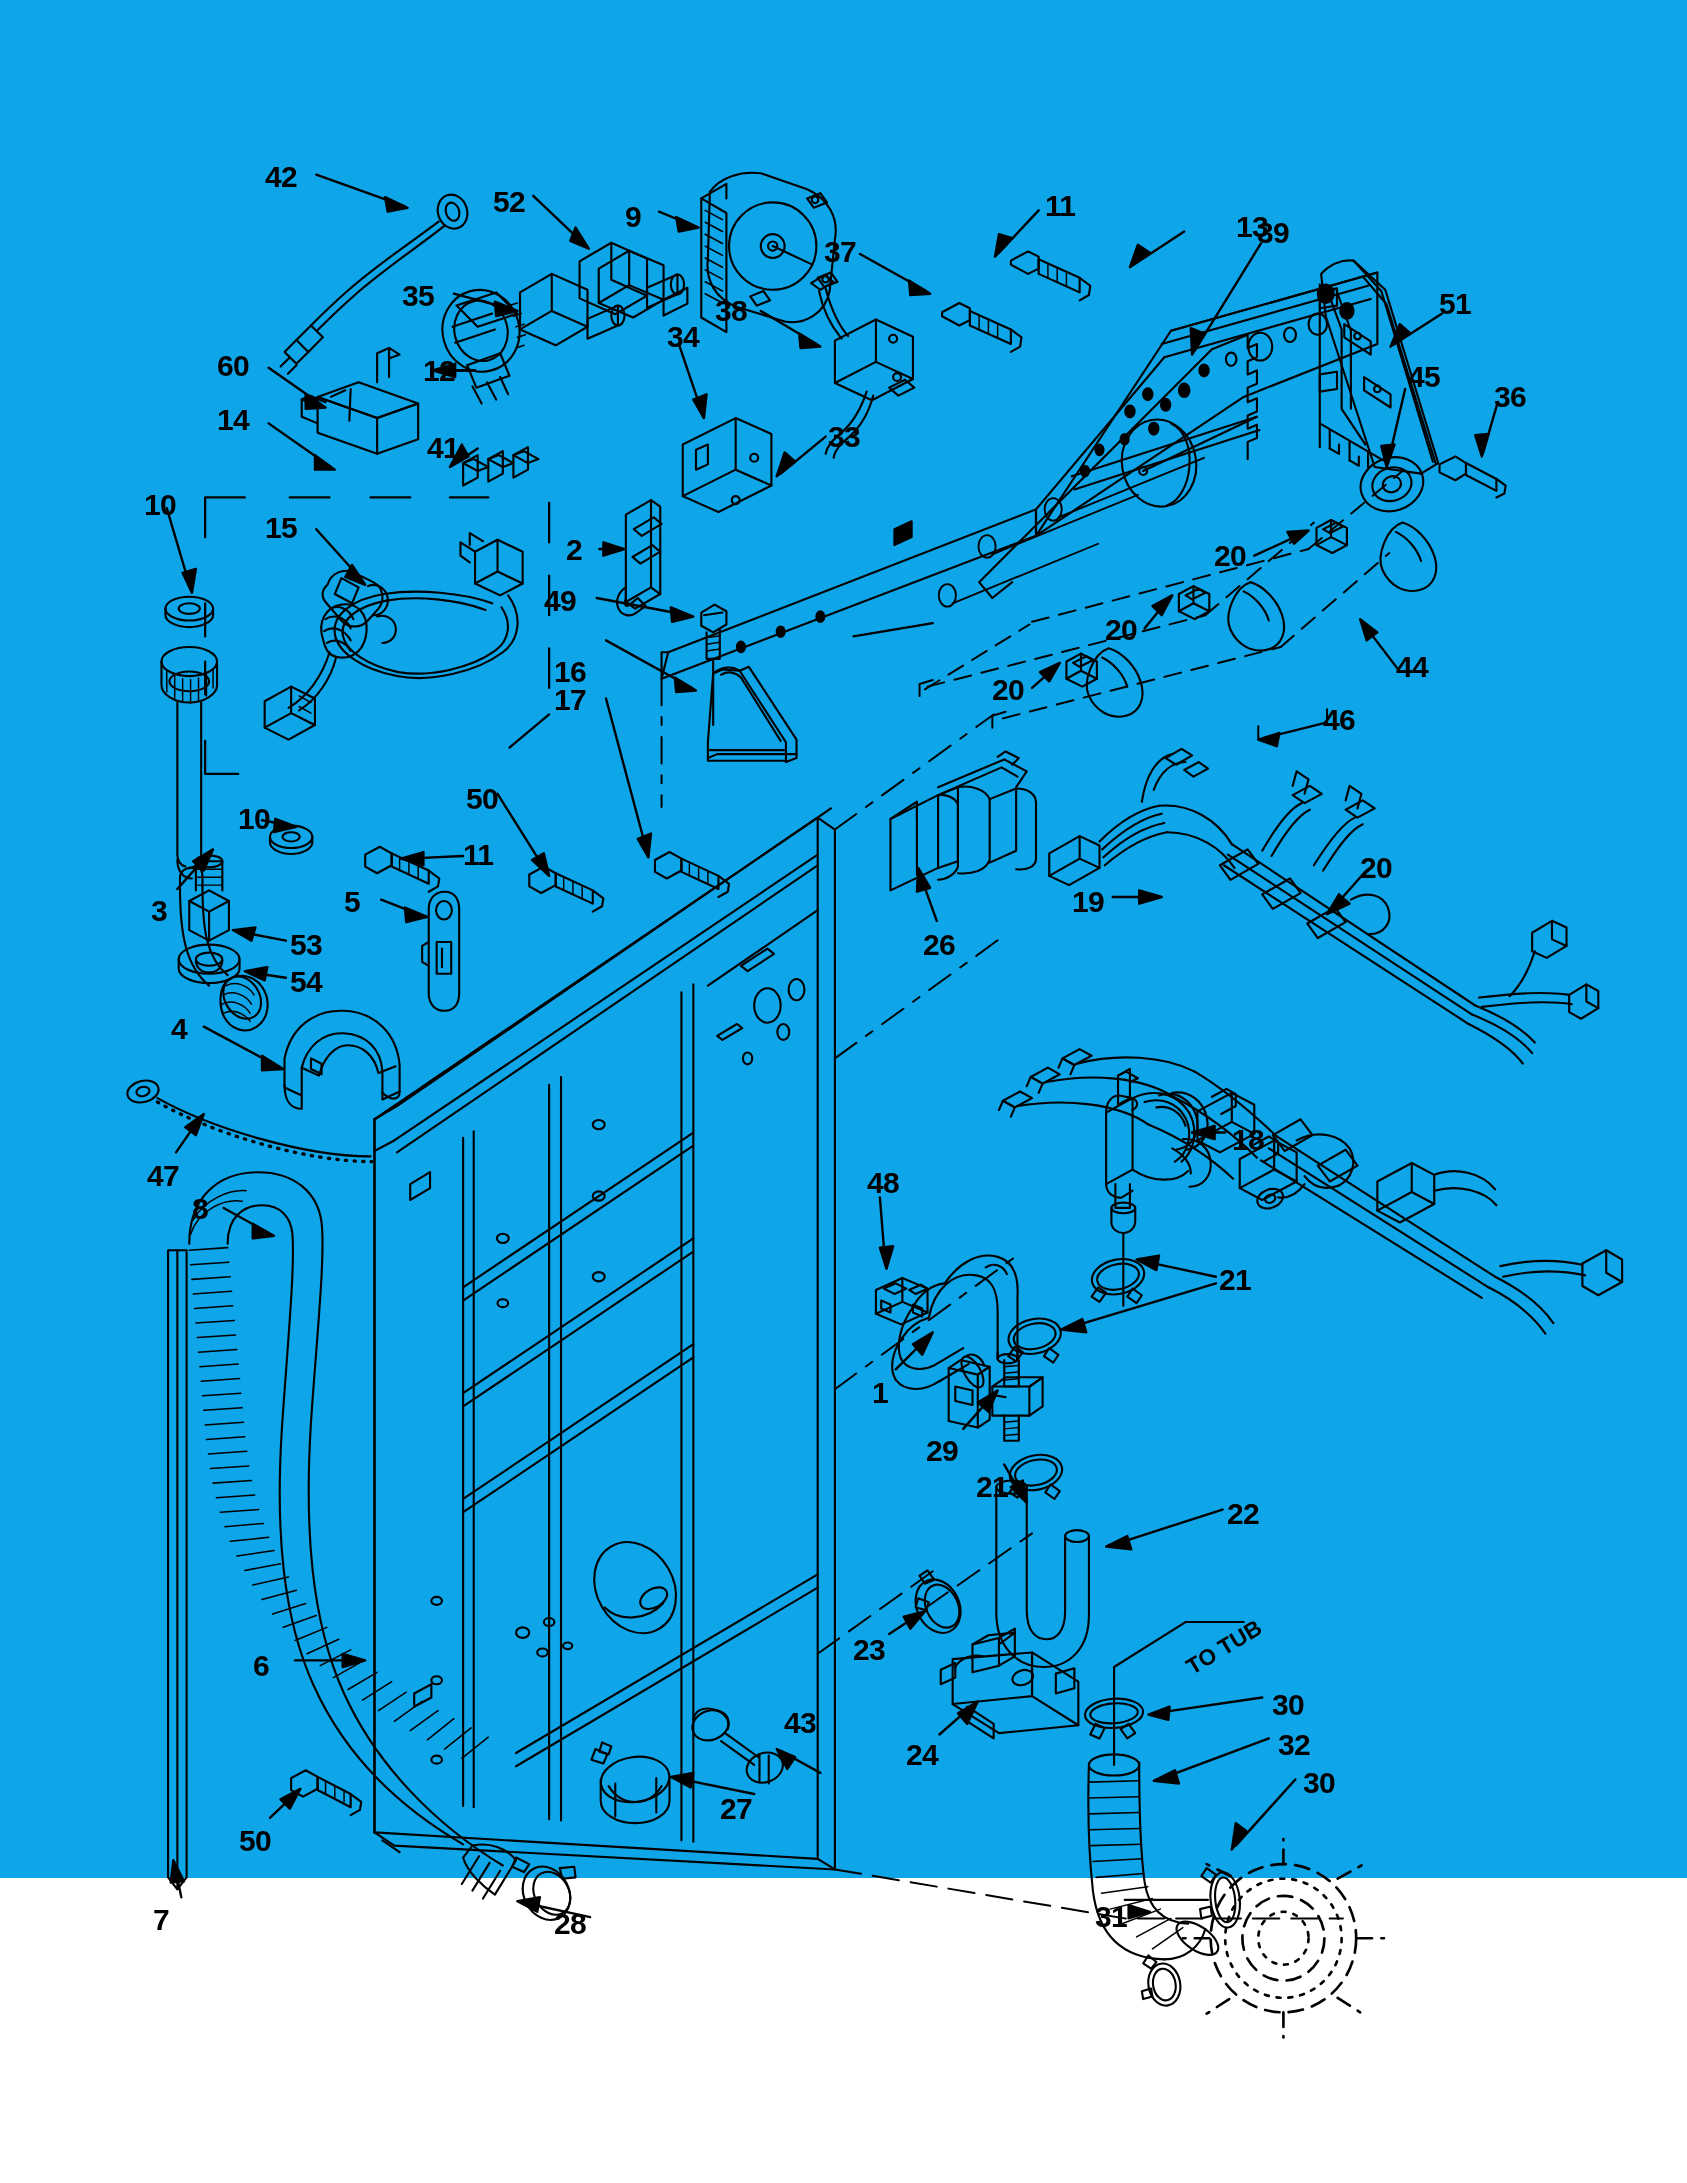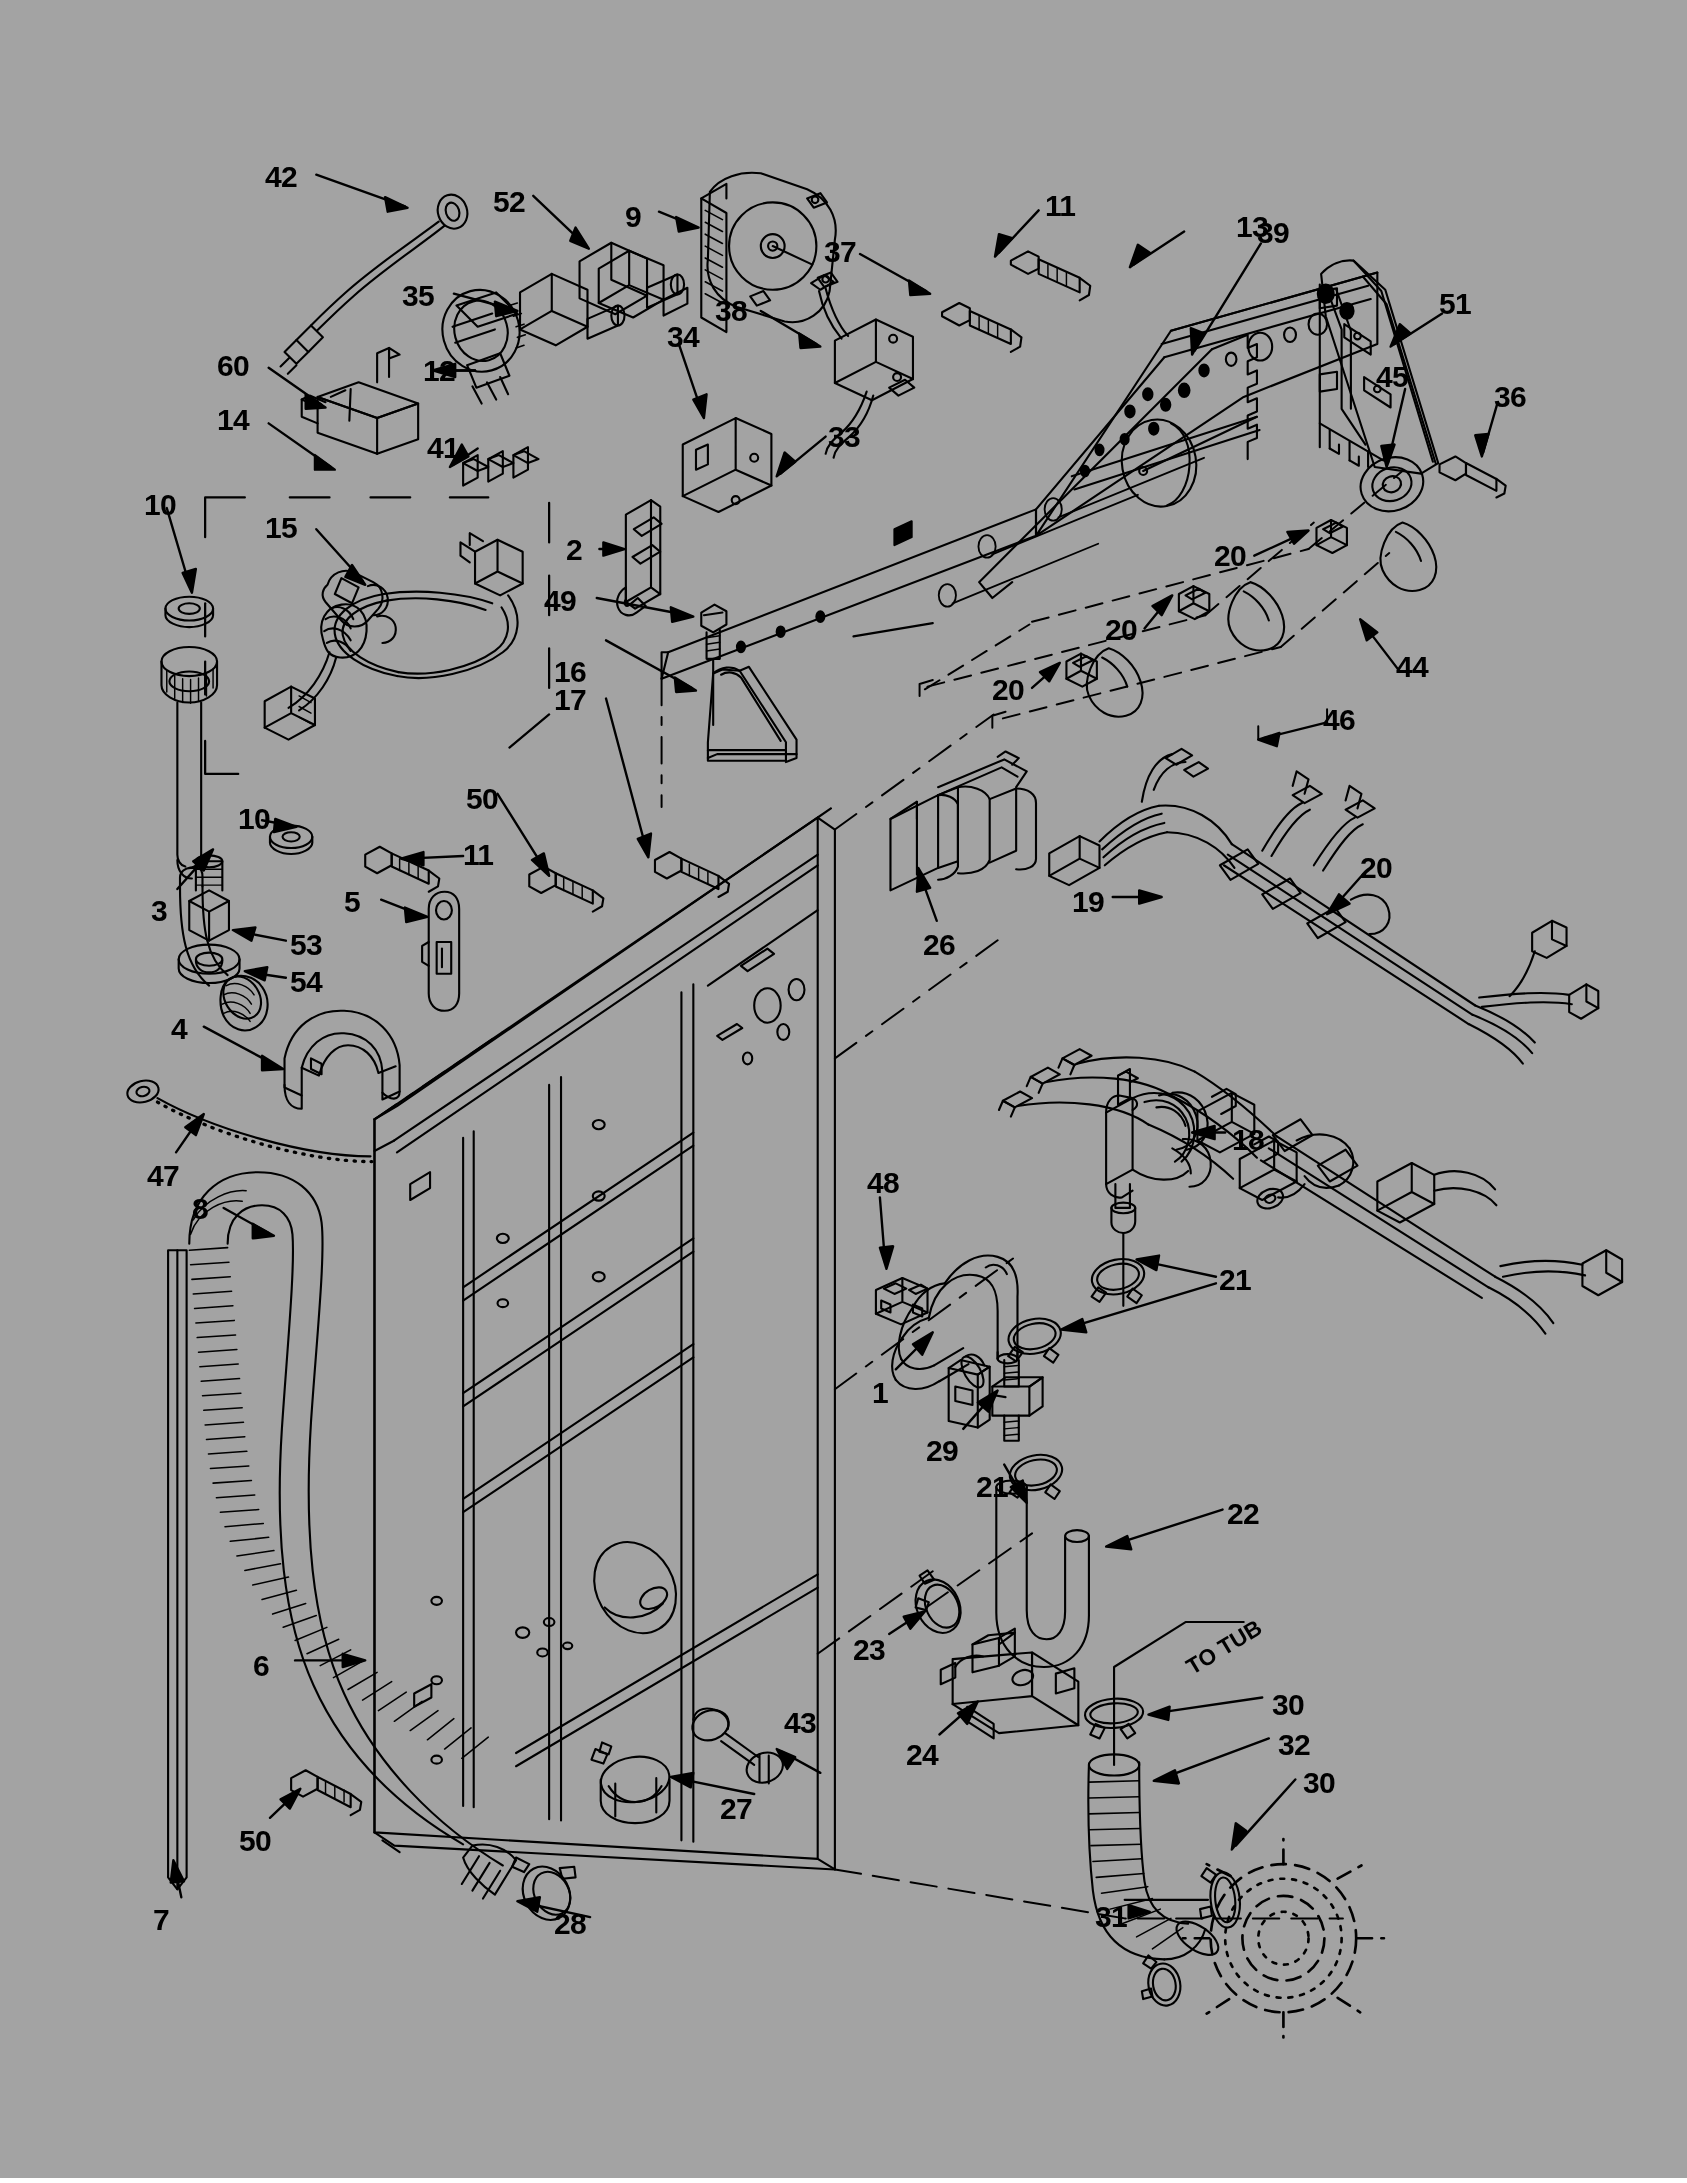--- a/index.html
+++ b/index.html
@@ -1,19 +1,19 @@
 <!DOCTYPE html>
 <html style="font-size:10.6px"><head>
 <meta charset="utf-8">
 <title>Parts Diagram</title>
 <style>
   html,body{margin:0;padding:0;background:#ffffff;}
   body{width:1687px;height:2183px;position:relative;overflow:hidden;
        font-family:"Liberation Sans", sans-serif;}
-  #sheet{position:absolute;left:0;top:0;width:1687px;height:2178px;background:#a3a3a3;}
+  #sheet{position:absolute;left:0;top:0;width:1687px;height:1878px;background:#0ea5e9;}
   svg.layer{position:absolute;left:0;top:0;width:1687px;height:2183px;}
   .callout{position:absolute;font-family:"Liberation Sans", sans-serif;
            font-weight:bold;font-size:30px;line-height:30px;color:#000;
            letter-spacing:-0.7px;white-space:nowrap;}
   .tubtxt{position:absolute;font-family:"Liberation Sans", sans-serif;
           font-weight:bold;font-size:22.5px;color:#000;white-space:nowrap;
           transform:rotate(-31deg);transform-origin:left top;}
 </style>
 </head>
 <body>
@@ -1060,21 +1060,21 @@
       <div class="callout" style="left: 493px; top: 187px;">52</div>
       <div class="callout" style="left: 625px; top: 202px;">9</div>
       <div class="callout" style="left: 824px; top: 237px;">37</div>
       <div class="callout" style="left: 1045px; top: 191px;">11</div>
       <div class="callout" style="left: 1216px; top: 212px; margin-left: 20px;">13</div>
       <div class="callout" style="left: 1257px; top: 218px;">39</div>
       <div class="callout" style="left: 1439px; top: 289px;">51</div>
       <div class="callout" style="left: 402px; top: 281px;">35</div>
       <div class="callout" style="left: 715px; top: 296px;">38</div>
       <div class="callout" style="left: 643px; top: 322px; margin-left: 24px;">34</div>
-      <div class="callout" style="left: 1376px; top: 362px;">45</div>
+      <div class="callout" style="left: 1408px; top: 362px;">45</div>
       <div class="callout" style="left: 1494px; top: 382px;">36</div>
       <div class="callout" style="left: 217px; top: 351px;">60</div>
       <div class="callout" style="left: 423px; top: 356px;">12</div>
       <div class="callout" style="left: 217px; top: 405px;">14</div>
       <div class="callout" style="left: 427px; top: 433px;">41</div>
       <div class="callout" style="left: 828px; top: 422px;">33</div>
       <div class="callout" style="left: 144px; top: 490px;">10</div>
       <div class="callout" style="left: 265px; top: 513px;">15</div>
       <div class="callout" style="left: 566px; top: 535px;">2</div>
       <div class="callout" style="left: 1214px; top: 541px;">20</div>

